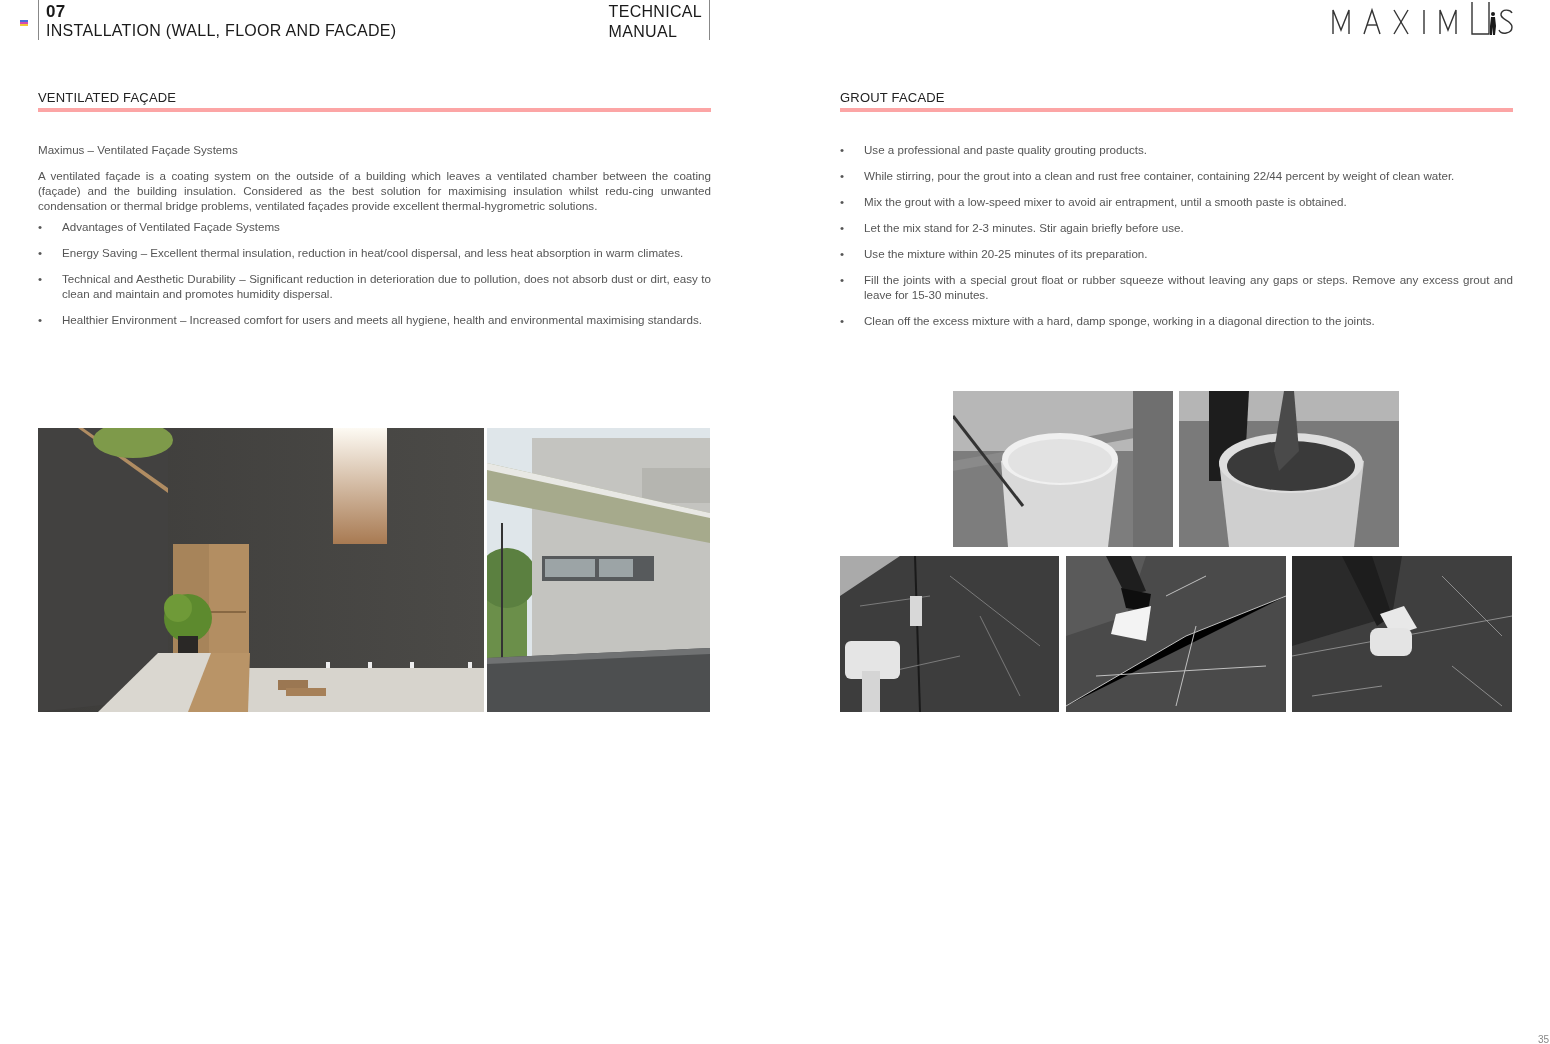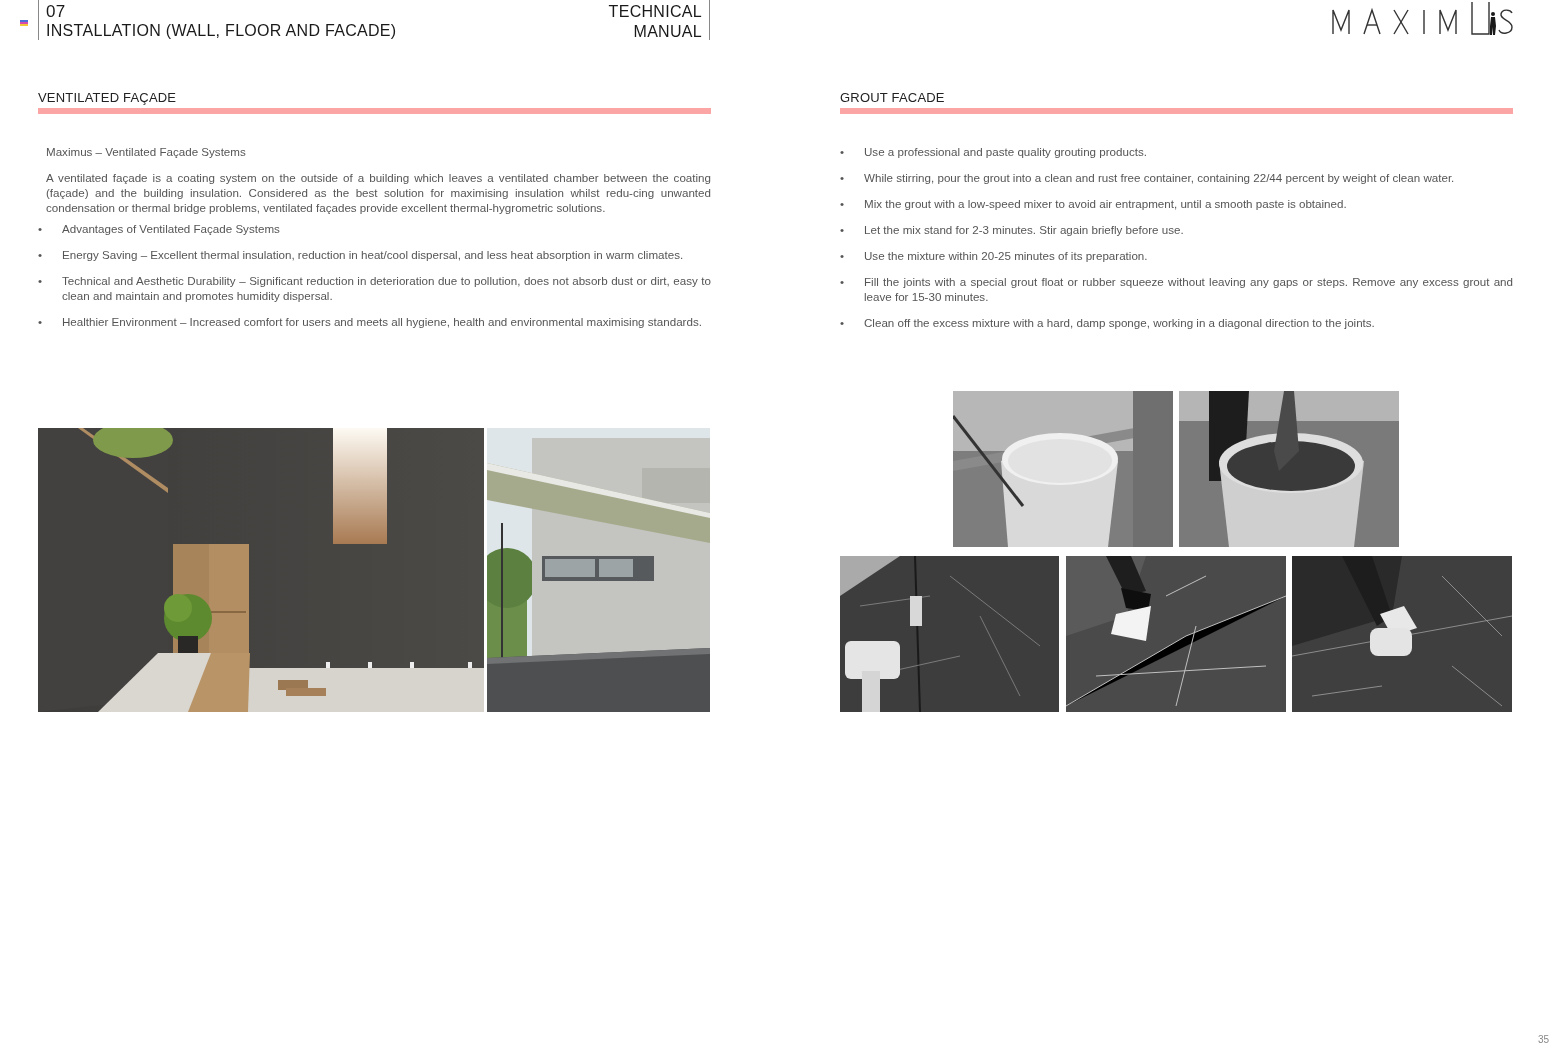--- a/index.html
+++ b/index.html
@@ -4,33 +4,33 @@
 <style>
   * { margin: 0; padding: 0; box-sizing: border-box; }
   html, body { width: 1550px; height: 1044px; background: #ffffff; overflow: hidden; }
   body { position: relative; font-family: "Liberation Sans", "DejaVu Sans", sans-serif; color: #444; }
 
   
   .flag { position: absolute; left: 20px; top: 20px; width: 8px; height: 7px; }
   .flag span { display: block; height: 2px; margin-bottom: 0; }
   .header-rule-left { position: absolute; left: 38px; top: 0; width: 1px; height: 40px; background: #888; }
   .header-rule-right { position: absolute; left: 709px; top: 0; width: 1px; height: 40px; background: #888; }
-  .chapter-num { position: absolute; left: 46px; top: 2px; font-size: 17px; color: #1a1a1a; font-weight: normal; letter-spacing: 0.2px; }
+  .chapter-num { position: absolute; left: 46px; top: 2px; font-size: 17px; color: #1a1a1a; font-weight: bold; letter-spacing: 0.2px; }
   .chapter-title { position: absolute; left: 46px; top: 22px; font-size: 16px; color: #1a1a1a; letter-spacing: 0.3px; text-align: center; }
-  .manual-label { position: absolute; right: 848px; top: 2px; font-size: 16px; color: #1a1a1a; text-align: right; line-height: 20px; letter-spacing: 0.3px; }
+  .manual-label { position: absolute; right: 848px; top: 2px; font-size: 16px; color: #1a1a1a; text-align: left; line-height: 20px; letter-spacing: 0.3px; }
 
   .logo { position: absolute; left: 1330px; top: 4px; height: 34px; width: 185px; display: flex; align-items: center; }
 
   
   .section { position: absolute; top: 90px; width: 673px; }
   .section.left { left: 38px; }
   .section.right { left: 840px; }
-  .section-title { font-size: 13px; color: #222; padding-bottom: 3px; border-bottom: 6px solid #fca5a5; letter-spacing: 0.2px; }
+  .section-title { font-size: 13px; color: #222; padding-bottom: 3px; border-bottom: 4px solid #fca5a5; letter-spacing: 0.2px; }
   .section-body { margin-top: 30px; font-size: 11.6px; line-height: 15px; color: #555; }
-  .section-body p { margin-bottom: 11px; text-align: justify; margin-left: 8px; }
+  .section-body p { margin-bottom: 11px; text-align: justify; }
   .bullets { list-style: none; }
   .bullets li { position: relative; padding-left: 24px; margin-bottom: 11px; text-align: justify; }
   .bullets li .dot { position: absolute; left: 0; top: 0; }
 
   
   .photo { position: absolute; overflow: hidden; }
   .facade-main { left: 38px; top: 428px; width: 446px; height: 284px; background: #4a4846; }
   .facade-side { left: 487px; top: 428px; width: 223px; height: 284px; background: #c9c9c6; }
 
   .grout { background: #555; }

